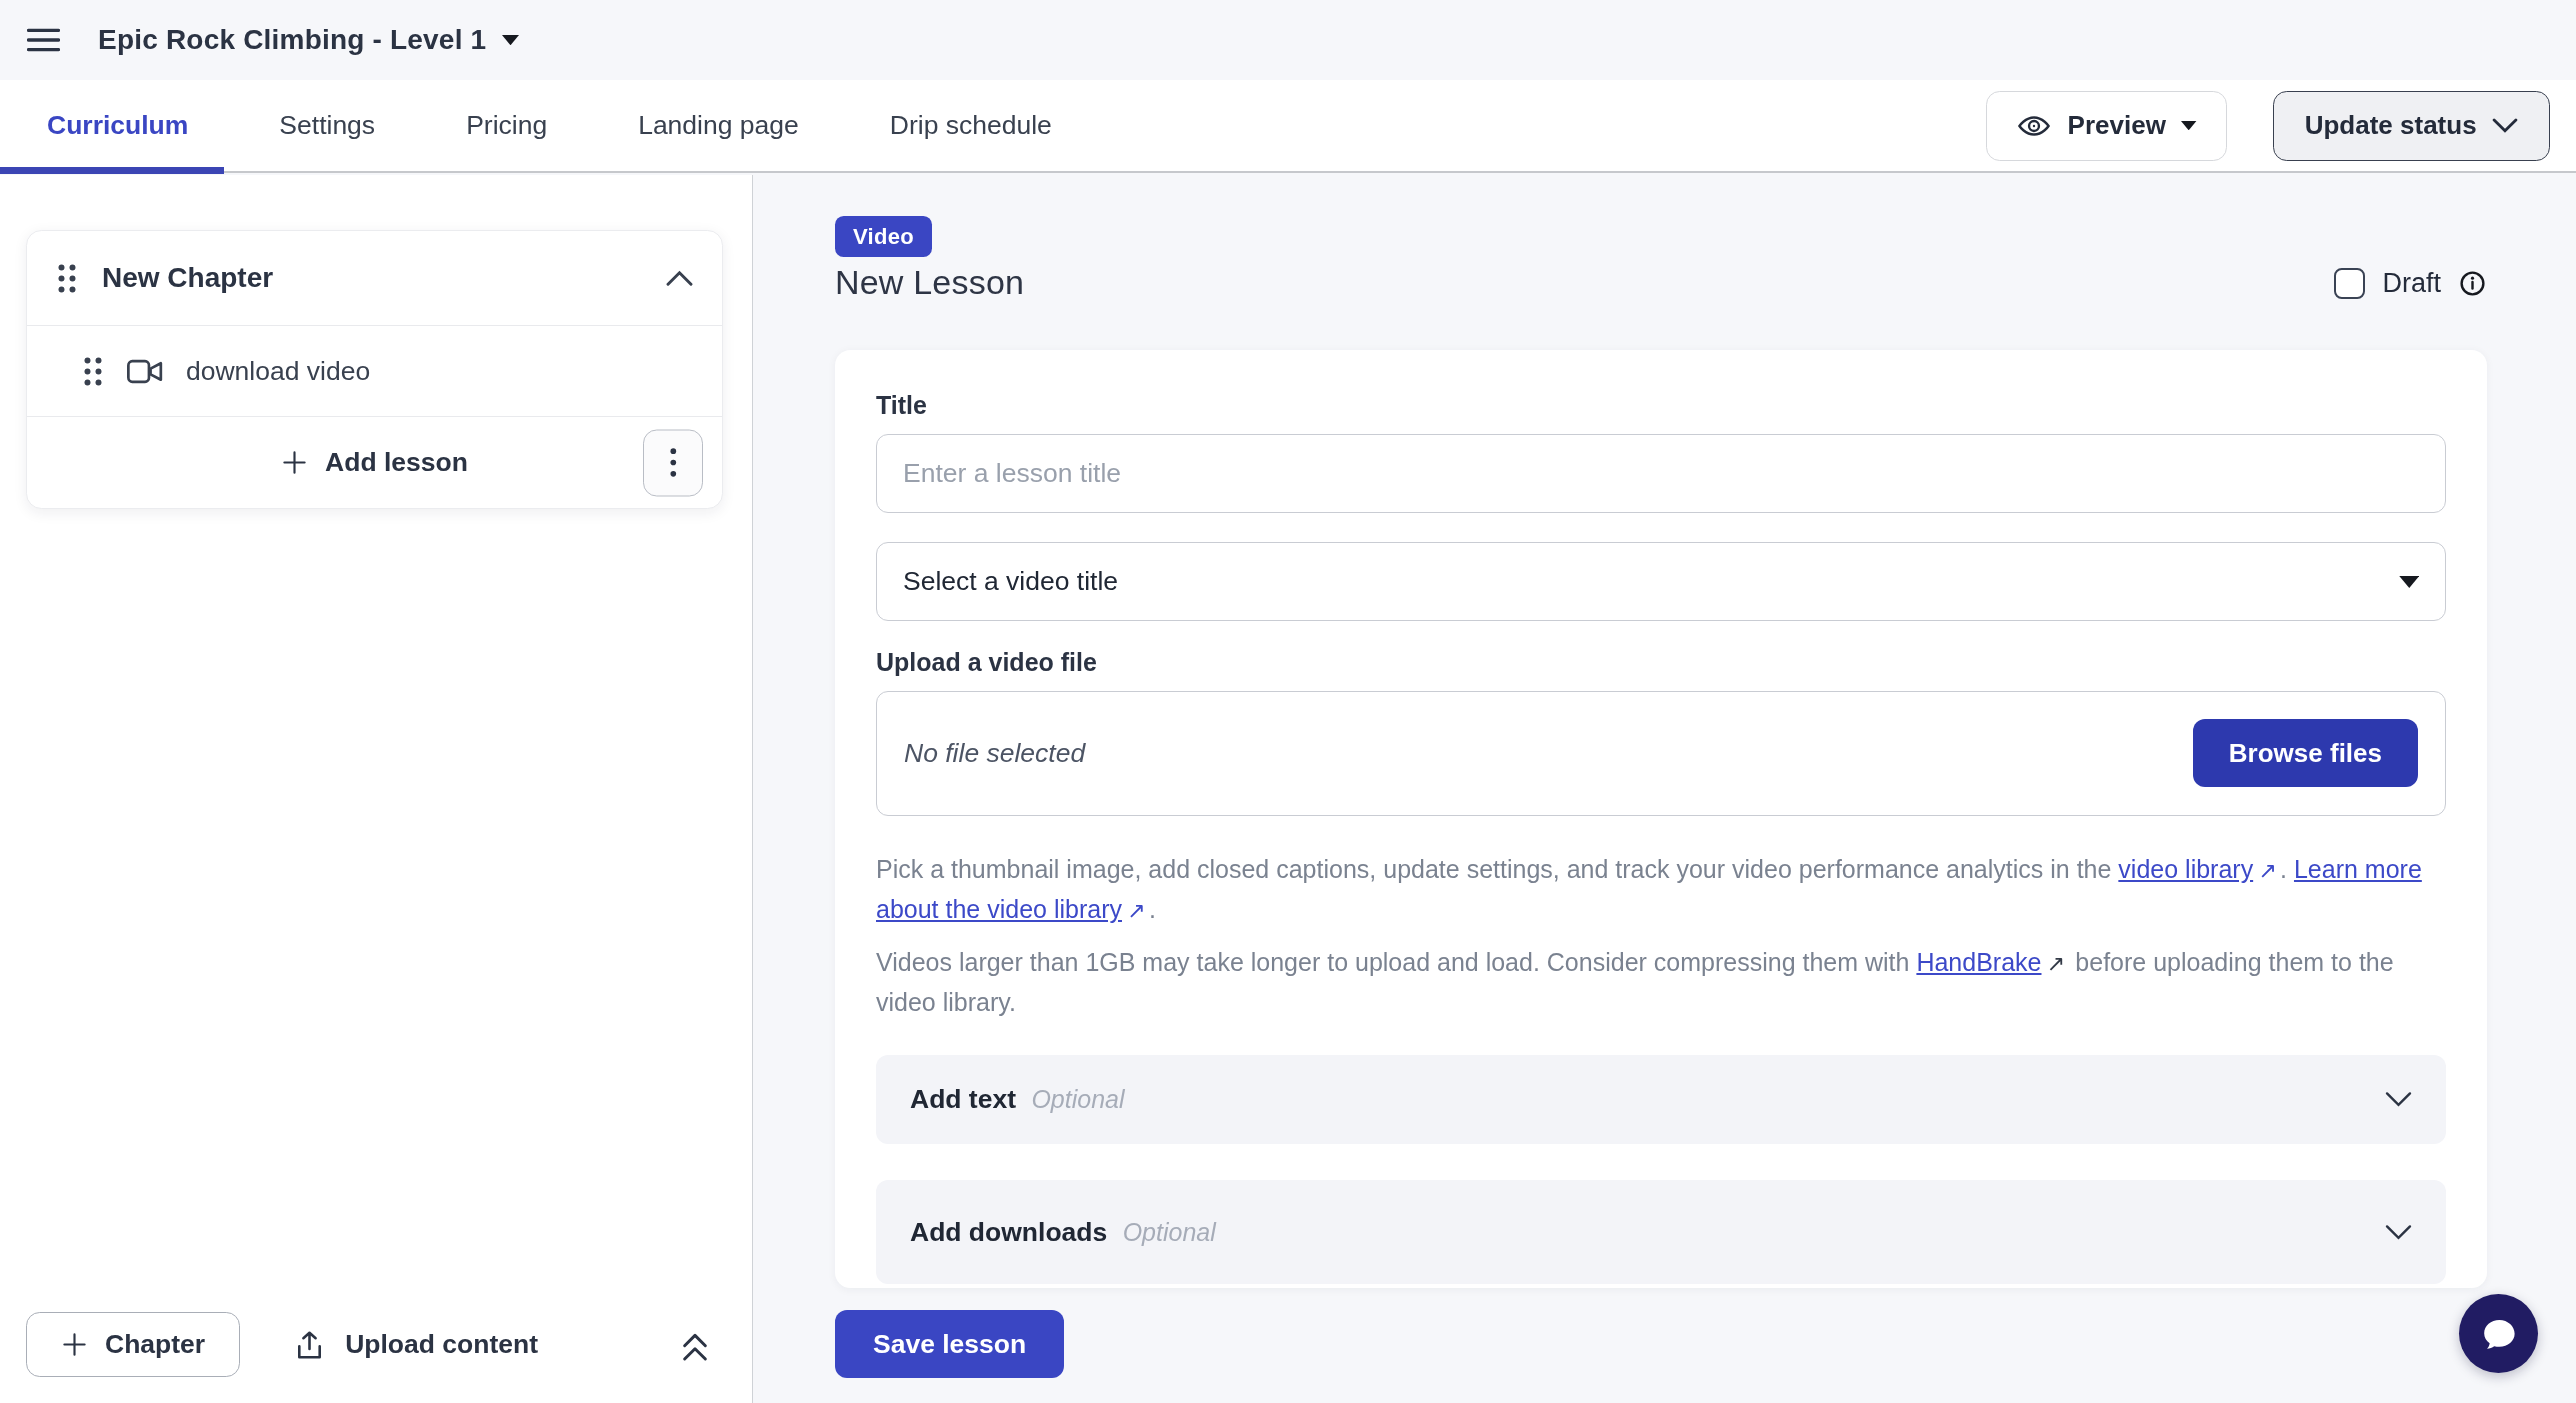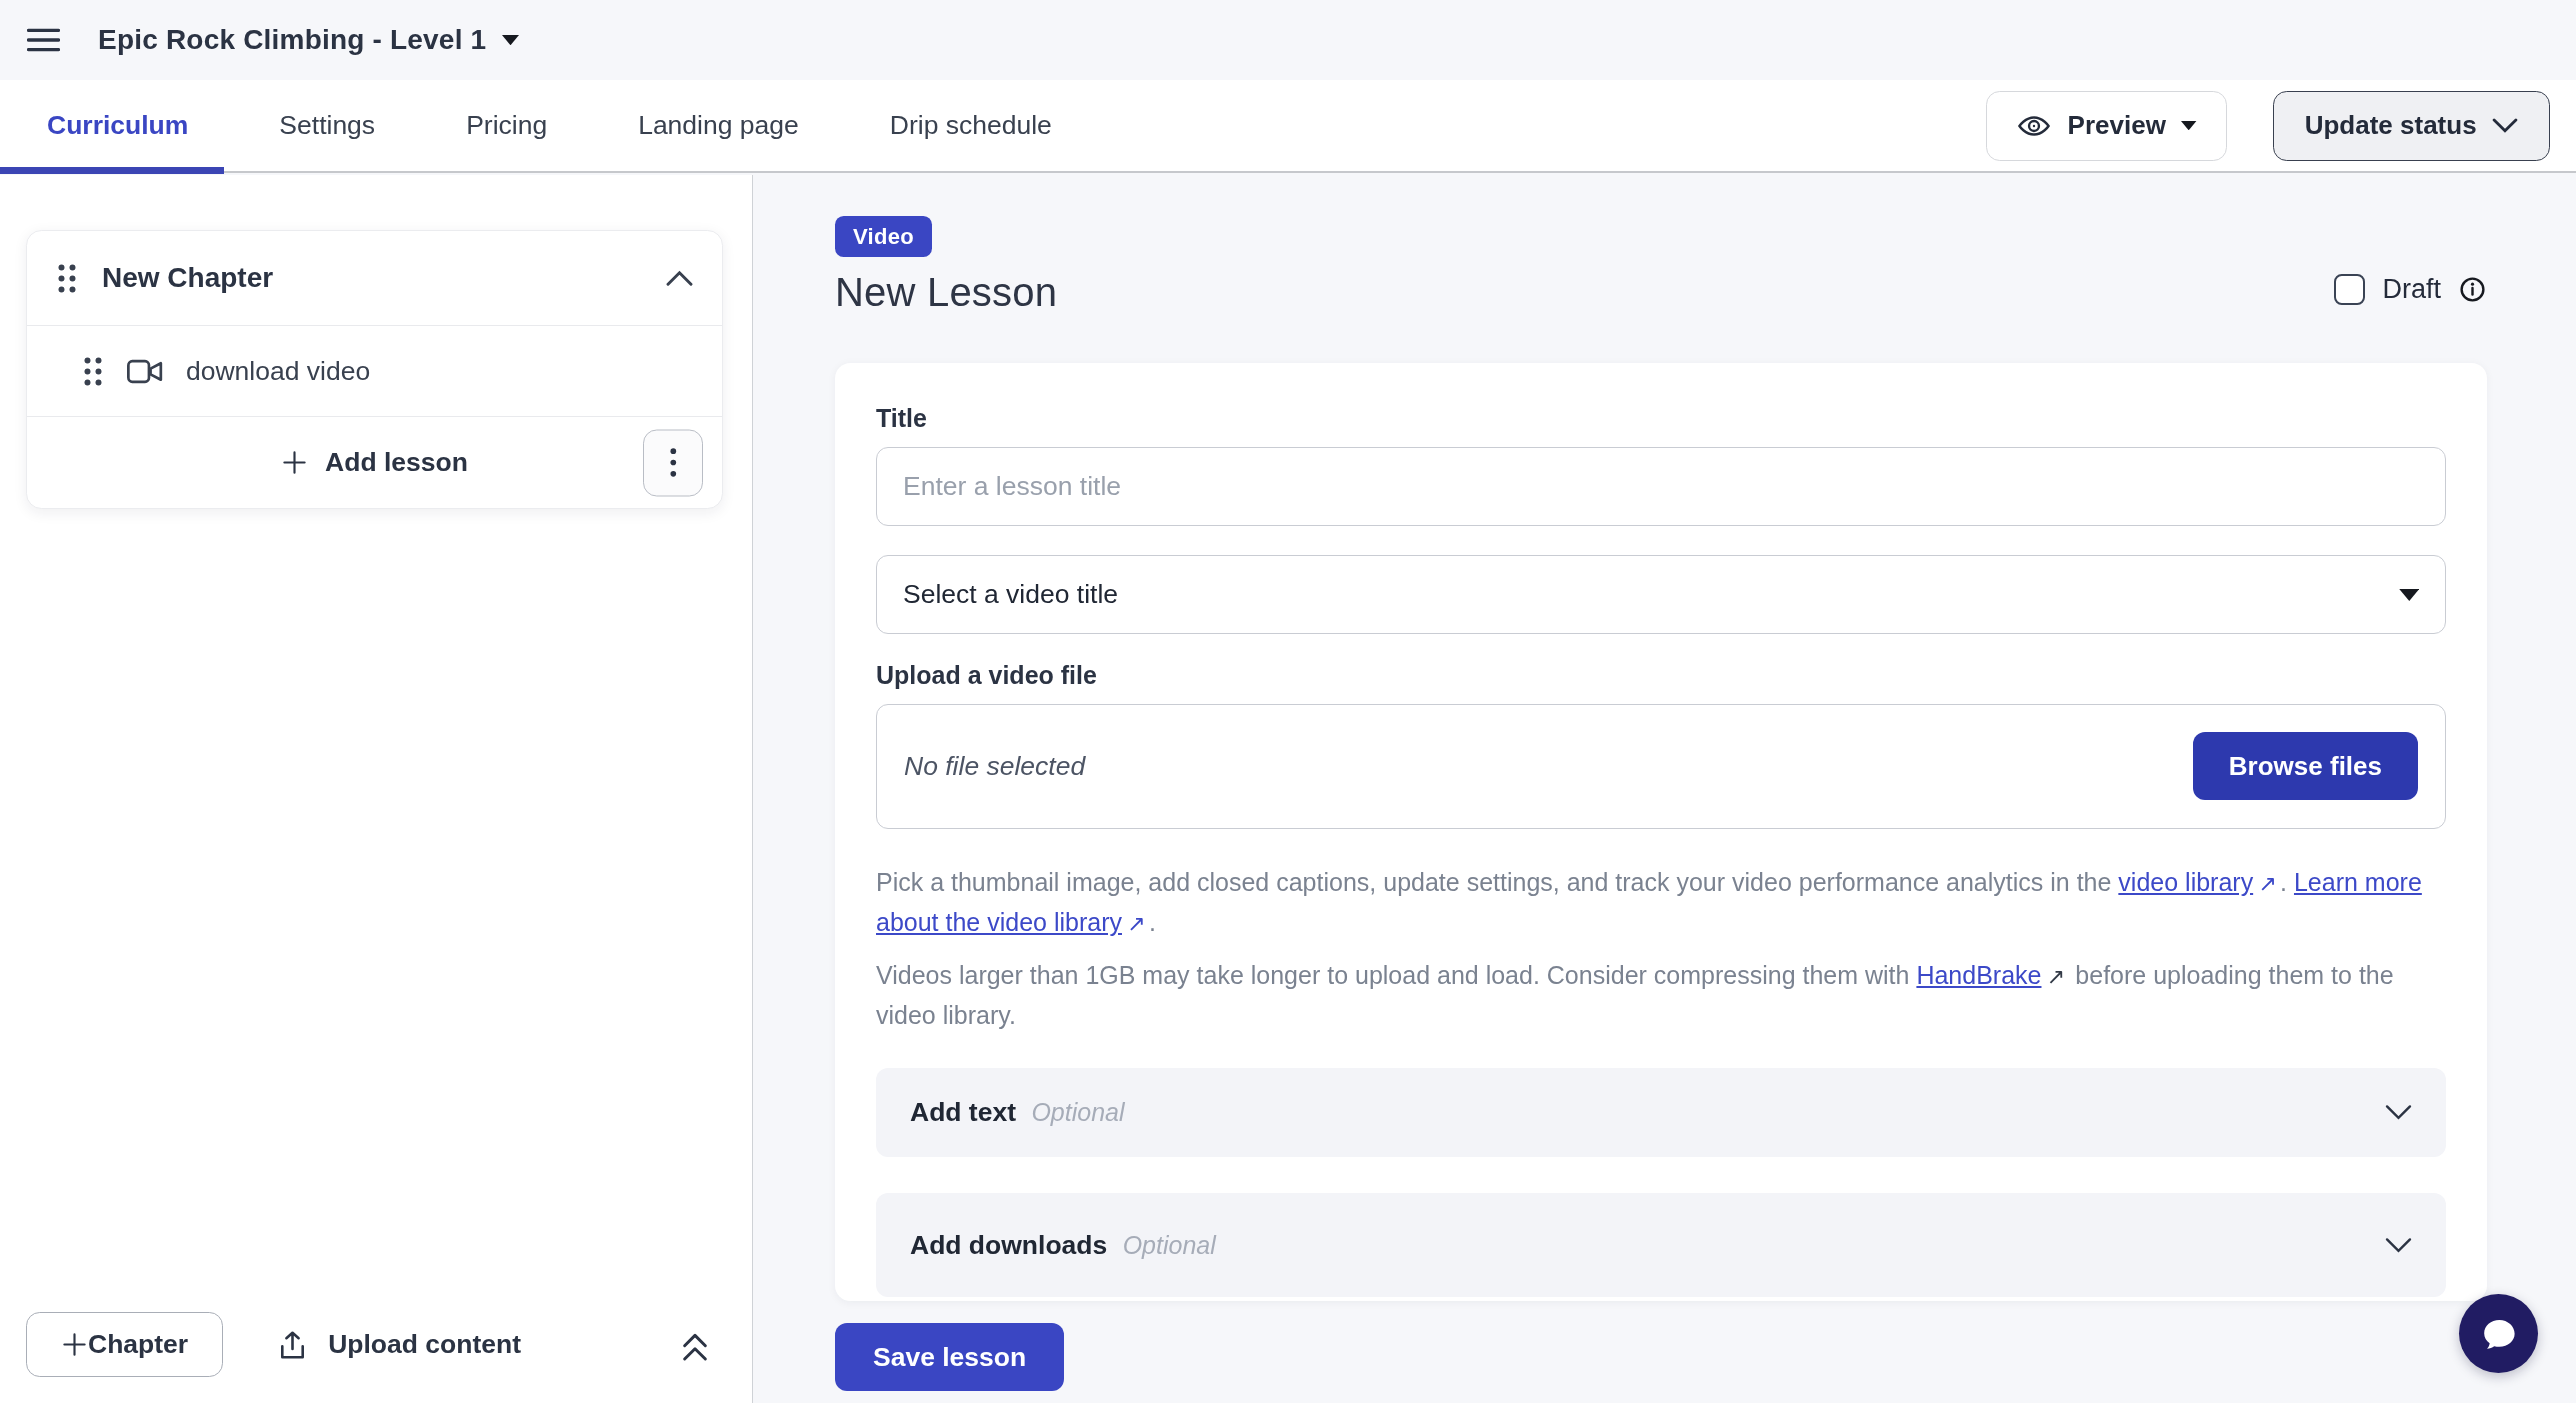--- a/index.html
+++ b/index.html
@@ -44,32 +44,32 @@
   .lesson-title{font-size:26.5px; color:var(--ink2); margin-left:22px;}
   .lesson-row .cam{margin-left:22px; display:flex;}
   .chapter-footer{height:92px; position:relative; display:flex; align-items:center; justify-content:center; border-top:1.7px solid #E9EAED;}
   .add-lesson-btn{display:flex; align-items:center; gap:17px; background:none; border:none; cursor:pointer;
                   font-family:inherit; font-size:26.5px; font-weight:600; color:var(--ink);}
   .kebab-btn{position:absolute; right:19px; top:50%; transform:translateY(-50%); width:60px; height:67px;
              background:#FBFBFC; border:1.7px solid #B9BDC5; border-radius:13.7px; cursor:pointer;
              display:flex; align-items:center; justify-content:center;}
   .sidebar-footer{position:absolute; left:26px; right:24px; bottom:26px; display:flex; align-items:center;}
   .chapter-btn{height:65px; padding:0 34px; background:#fff; border:1.7px solid #A9AEB7; border-radius:13.7px;
-               display:flex; align-items:center; gap:0; cursor:pointer;
+               display:flex; align-items:center; gap:17px; cursor:pointer;
                font-family:inherit; font-size:26.5px; font-weight:600; color:var(--ink);}
   .upload-btn{margin-left:53px; display:flex; align-items:center; gap:19px; background:none; border:none; cursor:pointer;
               font-family:inherit; font-size:26.5px; font-weight:600; color:var(--ink);}
   .collapse-btn{margin-left:auto; margin-right:15.4px;}
 
   
   .content{position:absolute; top:175px; left:755px; width:1821px; height:1228px; padding:41px 0 0 80px;}
   .lesson-header{width:1652px; display:flex; justify-content:space-between;gap:20px;}
   .type-badge{display:inline-block; background:var(--accent); color:#fff; font-size:22px; font-weight:700;
               padding:7.7px 18px; border-radius:8.6px; letter-spacing:0.3px;}
-  .page-title{font-size:40px; font-weight:500; color:#2E3545; margin-top:13px; letter-spacing:0.2px;}
+  .page-title{font-size:34px; font-weight:500; color:#2E3545; margin-top:6px; letter-spacing:0.2px;}
   .draft-group{display:flex; align-items:center; gap:17px; margin-top:48px;}
   .draft-checkbox{width:31px; height:31px; border:2.6px solid #3A4354; border-radius:7.7px; background:#fff; cursor:pointer;}
   .draft-label{font-size:27px; color:#242B3A;}
 
   .form-card{width:1652px; height:938px; margin-top:48px; background:#fff; border-radius:15.4px;
              box-shadow:0 1.7px 8.6px rgba(25,30,50,.05); padding:41px 41px 0; overflow:hidden;}
   .field-label{font-size:25px; font-weight:700; color:var(--ink); margin-bottom:13.7px;}
   .text-input{width:100%; height:79px; border:1.7px solid var(--line); border-radius:12px; background:#fff;
               font-family:inherit; font-size:26.5px; color:#202734; padding:0 26px; outline:none;}
   .text-input::placeholder{color:#99A0AC;}

